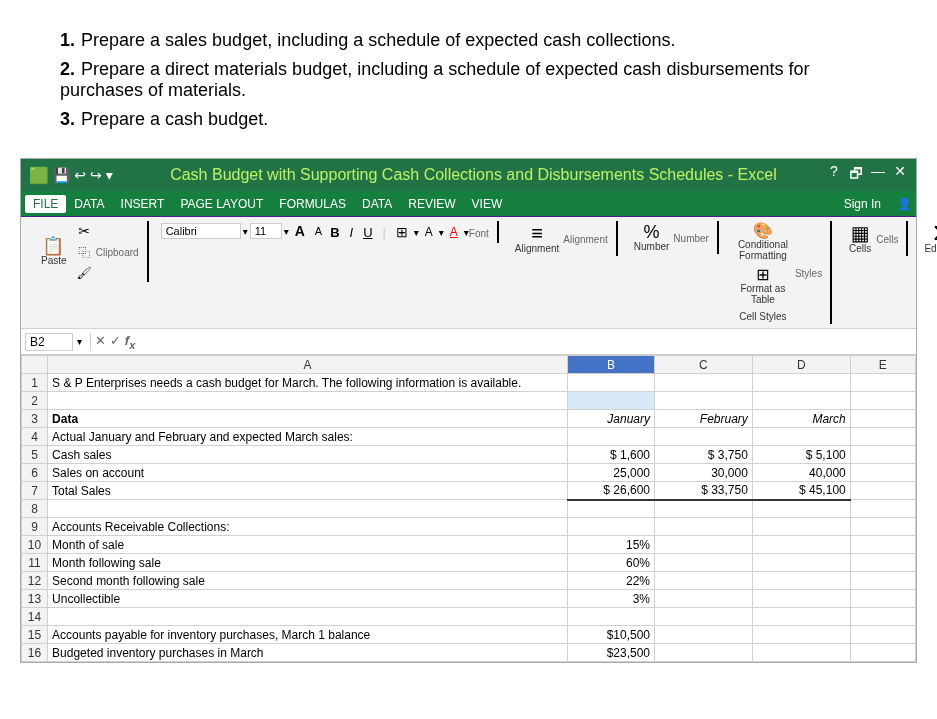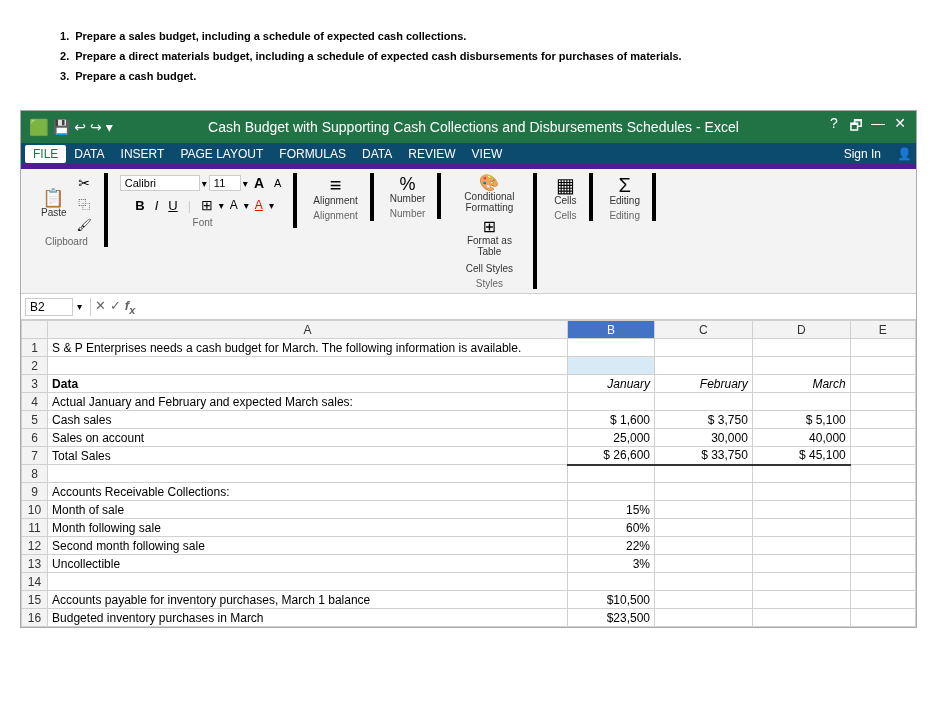--- a/index.html
+++ b/index.html
@@ -1,44 +1,44 @@
 <!DOCTYPE html>
 <html><head>
   <meta charset="utf-8">
   <style>
     * { margin: 0; padding: 0; box-sizing: border-box; }
     body { font-family: 'Segoe UI', Arial, sans-serif; font-size: 13px; background: #fff; width: 937px; height: 719px; overflow: hidden; }
 
     
     .instructions { padding: 30px 60px 20px 60px; }
     .instructions ol { list-style: none; counter-reset: item; }
-    .instructions ol li { counter-increment: item; margin-bottom: 8px; font-size: 11px; font-weight: bold; }
+    .instructions ol li { counter-increment: item; margin-bottom: 8px; font-size: 18px; }
     .instructions ol li::before { content: counter(item) "."; font-weight: bold; margin-right: 6px; }
 
     
     .excel-window { border: 1px solid #aaa; margin: 0 20px; background: #fff; }
 
     
     .title-bar { background: #217346; display: flex; align-items: center; padding: 4px 8px; height: 32px; }
     .title-bar-icons { display: flex; align-items: center; gap: 4px; margin-right: 8px; }
     .title-bar-icons span { color: #fff; font-size: 14px; cursor: pointer; }
-    .title-bar-title { color: #ffffff; font-size: 14px; flex: 1; text-align: center; }
+    .title-bar-title { color: #bef264; font-size: 16px; flex: 1; text-align: center; }
     .title-bar-controls { display: flex; gap: 6px; }
     .title-bar-controls span { color: #fff; font-size: 14px; cursor: pointer; width: 16px; text-align: center; }
 
     
-    .menu-bar { background: #0c4a6e; display: flex; align-items: center; padding: 2px 4px; height: 26px; border-bottom: 5px solid #4c1d95; }
+    .menu-bar { background: #15803d; display: flex; align-items: center; padding: 2px 4px; height: 26px; border-bottom: 1px solid #4c1d95; }
     .menu-item { color: #fff; font-size: 12px; padding: 2px 8px; cursor: pointer; border-radius: 2px; }
     .menu-item.active { background: #fff; color: #217346; }
     .sign-in { margin-left: auto; color: #fff; font-size: 12px; display: flex; align-items: center; gap: 16px; }
 
     
     .ribbon { background: #f3f3f3; border-bottom: 1px solid #d0d0d0; padding: 4px 8px; }
     .ribbon-content { display: flex; align-items: flex-start; gap: 4px; }
-    .ribbon-group { display: flex; flex-direction: column; align-items: center; border-right: 4px solid #000000; padding: 0 8px; }
+    .ribbon-group { display: flex; flex-direction: row; align-items: center; border-right: 2px solid #000000; padding: 0 8px; }
     .ribbon-group-label { font-size: 10px; color: #666; margin-top: 2px; }
     .ribbon-row { display: flex; align-items: center; gap: 2px; }
 
     .ribbon-btn { background: none; border: none; cursor: pointer; padding: 2px 4px; border-radius: 2px; font-size: 11px; display: flex; flex-direction: column; align-items: center; min-width: 32px; }
     .ribbon-btn .btn-icon { font-size: 18px; line-height: 1; }
     .ribbon-btn .btn-label { font-size: 10px; color: #333; }
     .paste-icon { font-size: 28px; color: #217346; }
 
     
     .font-name-box { border: 1px solid #ccc; padding: 1px 4px; font-size: 11px; width: 80px; background: #fff; }

